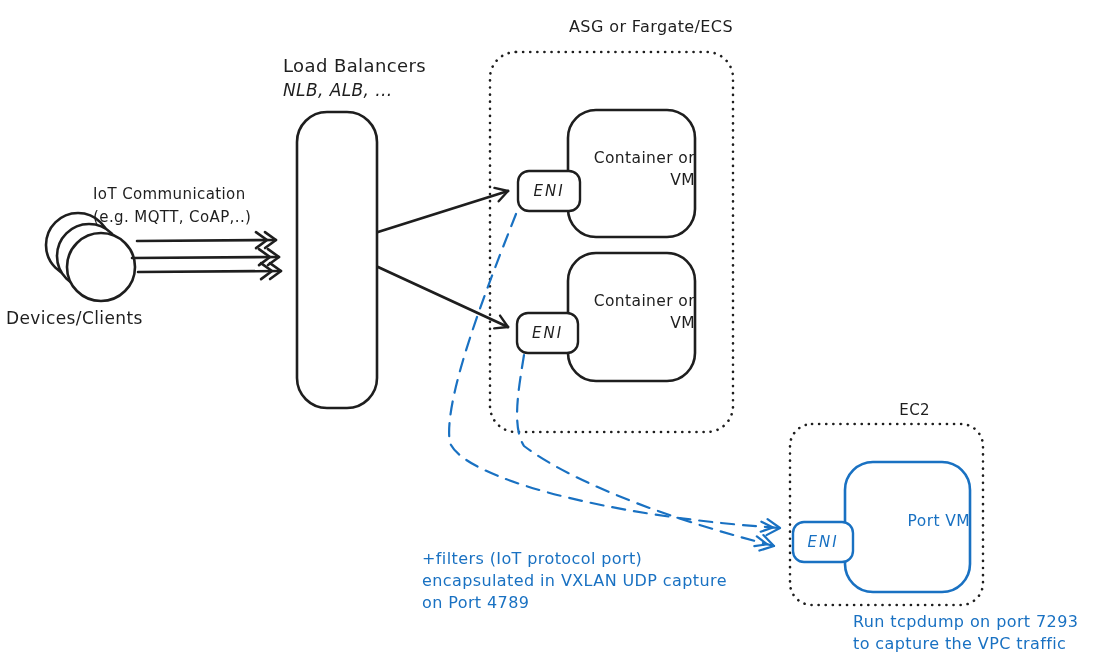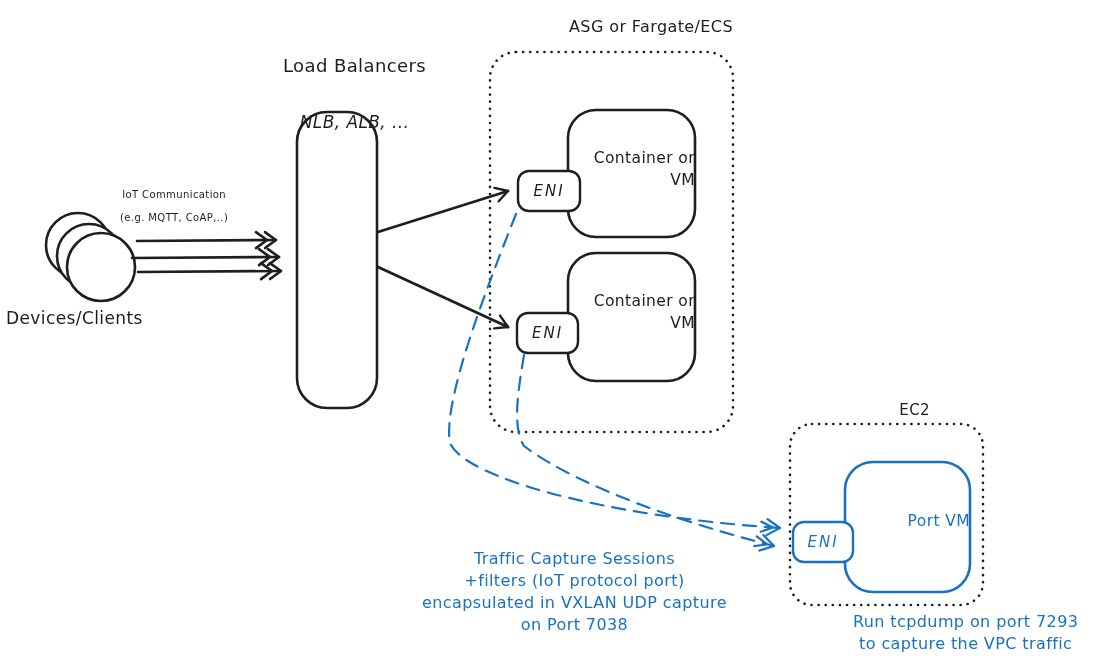--- a/index.html
+++ b/index.html
@@ -19,26 +19,25 @@
   #drawing {
     position: absolute;
     left: 0;
     top: 0;
   }
   .label {
     position: absolute;
     color: #1e1e1e;
     letter-spacing: 0.4px;
     white-space: nowrap;
-    text-align: center;
   }
   .center { text-align: right; }
-  .hand-italic { font-style: italic; margin-top: 32px; }
+  .hand-italic { font-style: italic; }
   .devices-label   { left: 6px;   top: 308px; font-size: 17px; }
-  .iot-note        { left: 120px; top: 183px; font-size: 10px; line-height: 23px; }
+  .iot-note        { left: 93px; top: 183px; font-size: 15px; line-height: 23px; }
   .lb-label        { left: 283px; top: 53px;  font-size: 18px; line-height: 25px; }
   .lb-label .sub   { font-size: 17px; }
   .asg-title       { left: 490px; top: 17px;  width: 243px; font-size: 16px; }
   .container1-label{ left: 568px; top: 147px; width: 127px; font-size: 15.5px; line-height: 22px; }
   .container2-label{ left: 568px; top: 290px; width: 127px; font-size: 15.5px; line-height: 22px; }
   .eni-label {
     position: absolute;
     font-size: 15px;
     font-style: italic;
     letter-spacing: 2px;
@@ -138,24 +137,23 @@
   <div class="eni-label eni1-label">ENI</div>
   <div class="eni-label eni2-label">ENI</div>
 
   <div class="label ec2-title center">EC2</div>
 
   <div class="label linuxvm-label center">Port VM</div>
 
   <div class="eni-label eni-ec2-label">ENI</div>
 
   <div class="label capture-note">
-    <div>Traffic Capture Sessions</div>
     <div>+filters (IoT protocol port)</div>
     <div>encapsulated in VXLAN UDP capture</div>
-    <div>on Port 7038</div>
+    <div>on Port 4789</div>
   </div>
 
   <div class="label tcpdump-note">
     <div>Run tcpdump on port 7293</div>
     <div>to capture the VPC traffic</div>
   </div>
 
 </div>
 
 </body></html>

